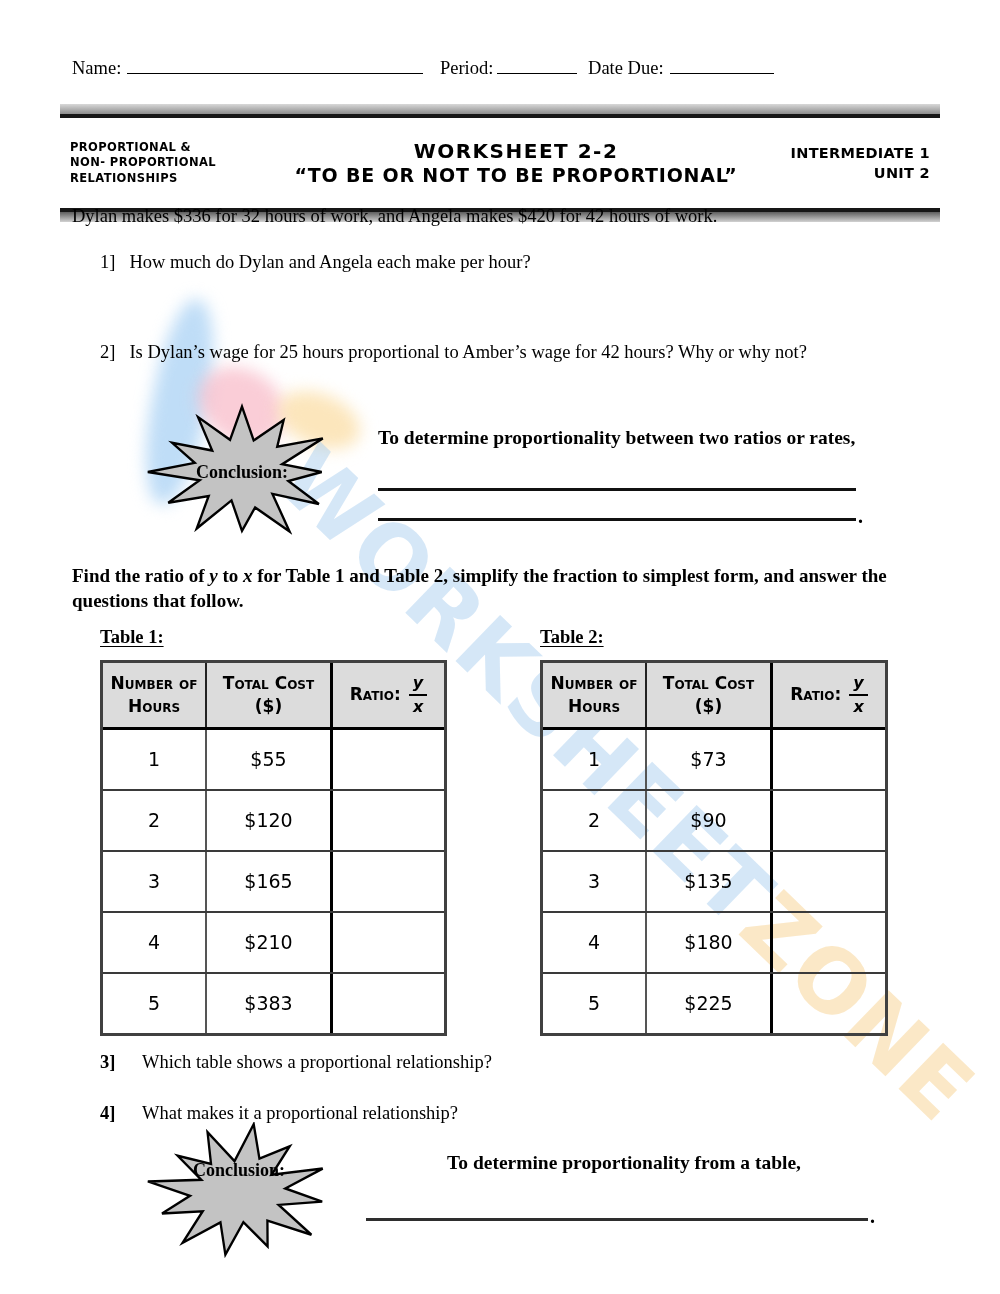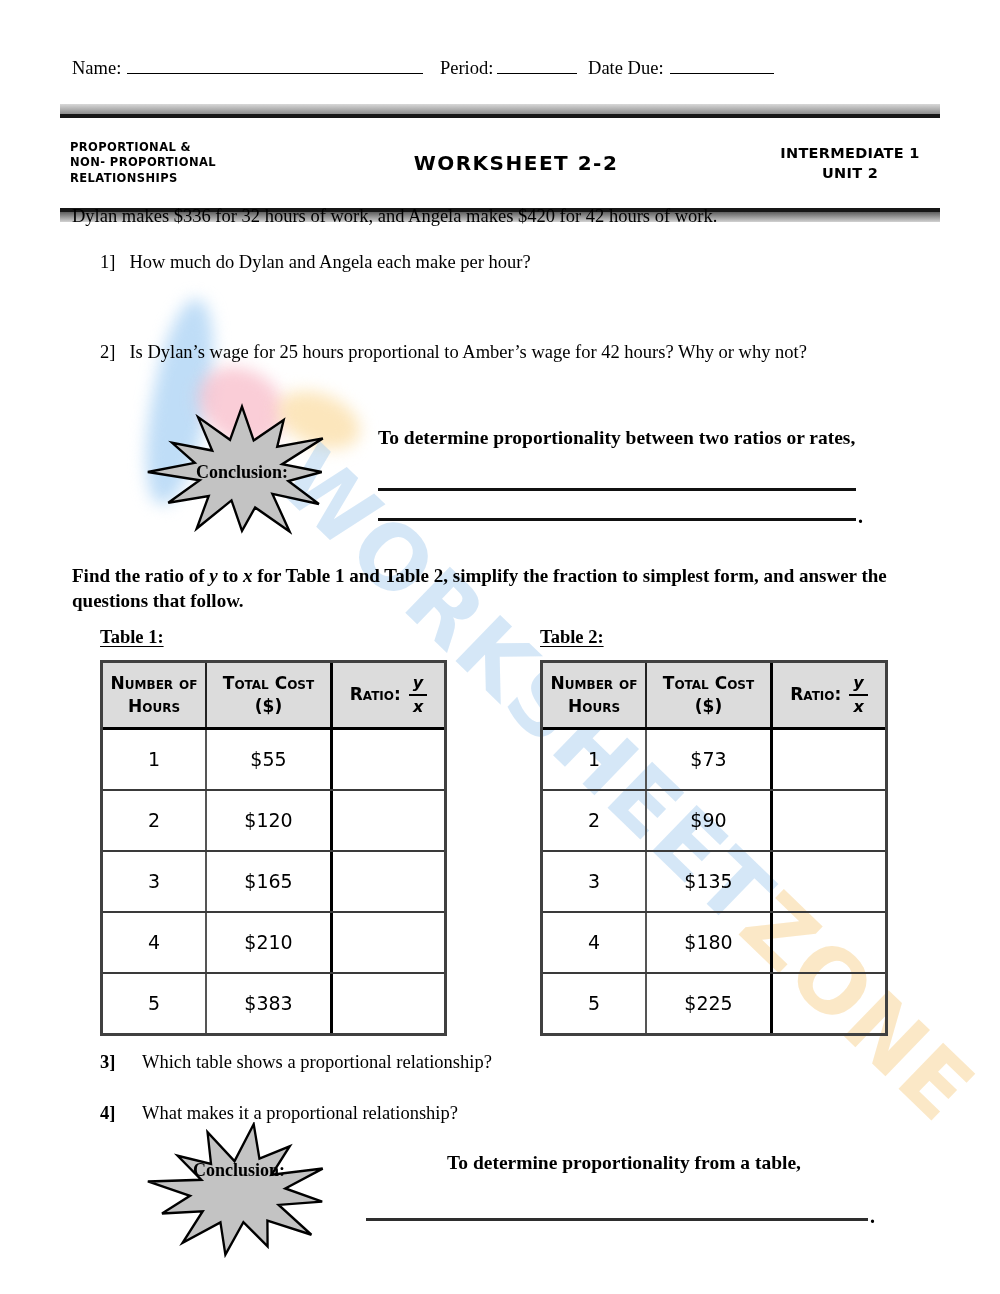--- a/index.html
+++ b/index.html
@@ -32,21 +32,21 @@
   
   #band{position:absolute;left:60px;top:104px;width:880px;}
   .bar-top{height:10px;background:linear-gradient(#d8d8d8,#8c8c8c);}
   .rule{height:4px;background:#161616;}
   .band-content{display:flex;align-items:center;background:#fff;height:54px;padding:18px 10px;
                 font-family:"DejaVu Sans", sans-serif;font-weight:bold;}
   .course{width:192px;font-size:11.5px;line-height:1.32;letter-spacing:.4px;}
   .title-mid{flex:1;text-align:center;line-height:1.25;}
   .title-line1{font-size:20px;letter-spacing:1.5px;}
   .title-line2{font-size:19px;letter-spacing:.8px;}
-  .level{width:160px;text-align:center;font-size:14.5px;line-height:1.4;letter-spacing:.3px;}
+  .level{width:160px;text-align:right;font-size:14.5px;line-height:1.4;letter-spacing:.3px;}
   .bar-bottom{height:10px;background:linear-gradient(#5e5e5e,#d2d2d2);}
 
   
   #intro{position:absolute;left:72px;top:206px;font-size:18.5px;}
   .q-row{position:absolute;display:flex;font-size:18.5px;}
   .q-row .q-num{margin-right:14px;}
   .q-row.q-bold .q-num{font-weight:bold;width:42px;margin-right:0;}
   #q1{left:100px;top:252px;}
   #q2{left:100px;top:342px;}
   #q3{left:100px;top:1052px;}
@@ -123,20 +123,21 @@
     <div class="bar-top"></div>
     <div class="rule"></div>
     <div class="band-content">
       <div class="course">
         <div>PROPORTIONAL &amp;</div>
         <div>NON- PROPORTIONAL</div>
         <div>RELATIONSHIPS</div>
       </div>
       <div class="title-mid">
         <div class="title-line1">WORKSHEET 2-2</div>
+        <div class="title-line2">“TO BE OR NOT TO BE PROPORTIONAL”</div>
       </div>
       <div class="level">
         <div>INTERMEDIATE 1</div>
         <div>UNIT 2</div>
       </div>
     </div>
     <div class="rule"></div>
     <div class="bar-bottom"></div>
   </div>
 

